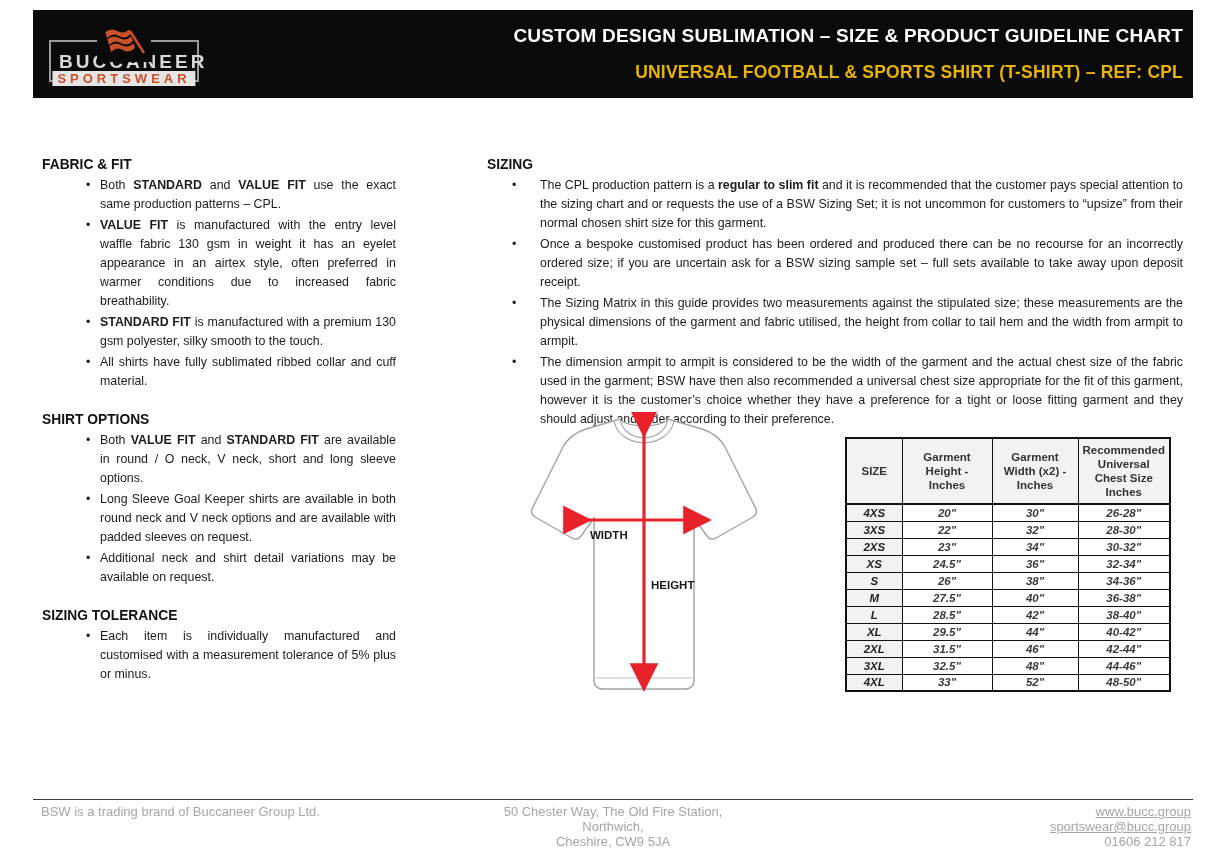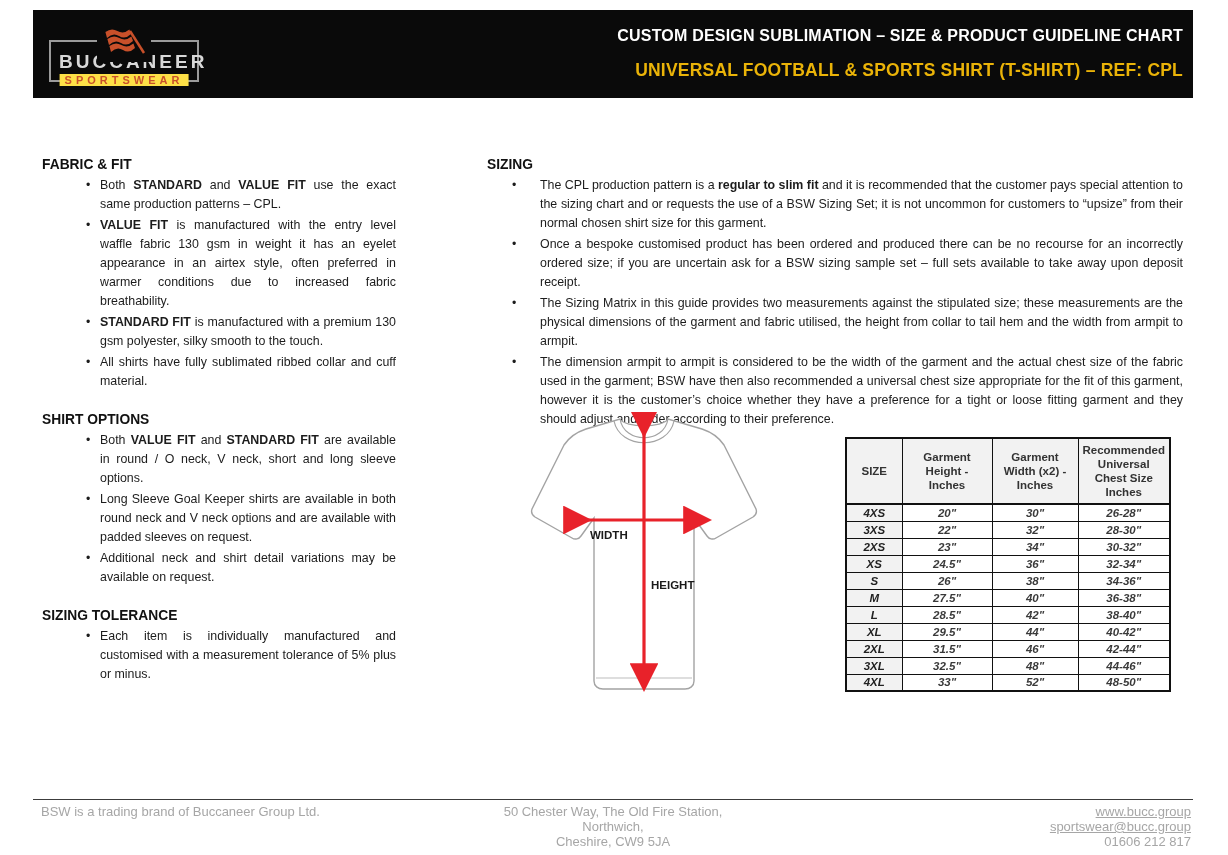--- a/index.html
+++ b/index.html
@@ -10,24 +10,24 @@
   
   .topbar { position:absolute; left:33px; top:10px; width:1160px; height:88px;
             background:#0a0a0a; display:flex; align-items:center; justify-content:space-between; }
   .logo { position:relative; margin-left:16px; margin-top:14px; width:150px; }
   .logo-flag { position:absolute; left:50%; transform:translateX(-50%); top:-12px; z-index:2;
                background:#0a0a0a; padding:0 4px; }
   .logo-frame { position:relative; border:2px solid #9b9b9b; padding:10px 8px 9px 8px; text-align:center; }
   .logo-brand { color:#d8d8d8; font-weight:bold; font-size:19px; letter-spacing:3px; line-height:1;
                 font-family:"Liberation Sans", sans-serif; }
   .logo-sub { position:absolute; left:50%; transform:translateX(-50%); bottom:-6px;
-              background:#fde047; padding:0 5px; color:#c8502a; font-size:11px; font-weight:bold;
+              background:#e5e5e5; padding:0 5px; color:#c8502a; font-size:13px; font-weight:bold;
               letter-spacing:4px; white-space:nowrap;margin-top:12px; }
   .titles { display:flex; flex-direction:column; align-items:flex-end; gap:15px; padding-right:10px; }
-  .title1 { color:#fff; font-weight:bold; font-size:16px; letter-spacing:0.2px; }
+  .title1 { color:#fff; font-weight:bold; font-size:19px; letter-spacing:0.2px; }
   .title2 { color:#eab308; font-weight:bold; font-size:17.5px; letter-spacing:0.2px; }
 
   
   .left-col  { position:absolute; left:42px;  top:157px; width:354px; }
   .right-col { position:absolute; left:487px; top:157px; width:696px; }
   h2.sec { font-size:13.8px; font-weight:bold; color:#111; margin-bottom:4px; }
   section { margin-bottom:21px; }
   ul.bul { list-style:none; }
   ul.bul li { position:relative; font-size:12.4px; line-height:19px; text-align:justify;
               margin-bottom:2px; color:#1c1c1c; }

